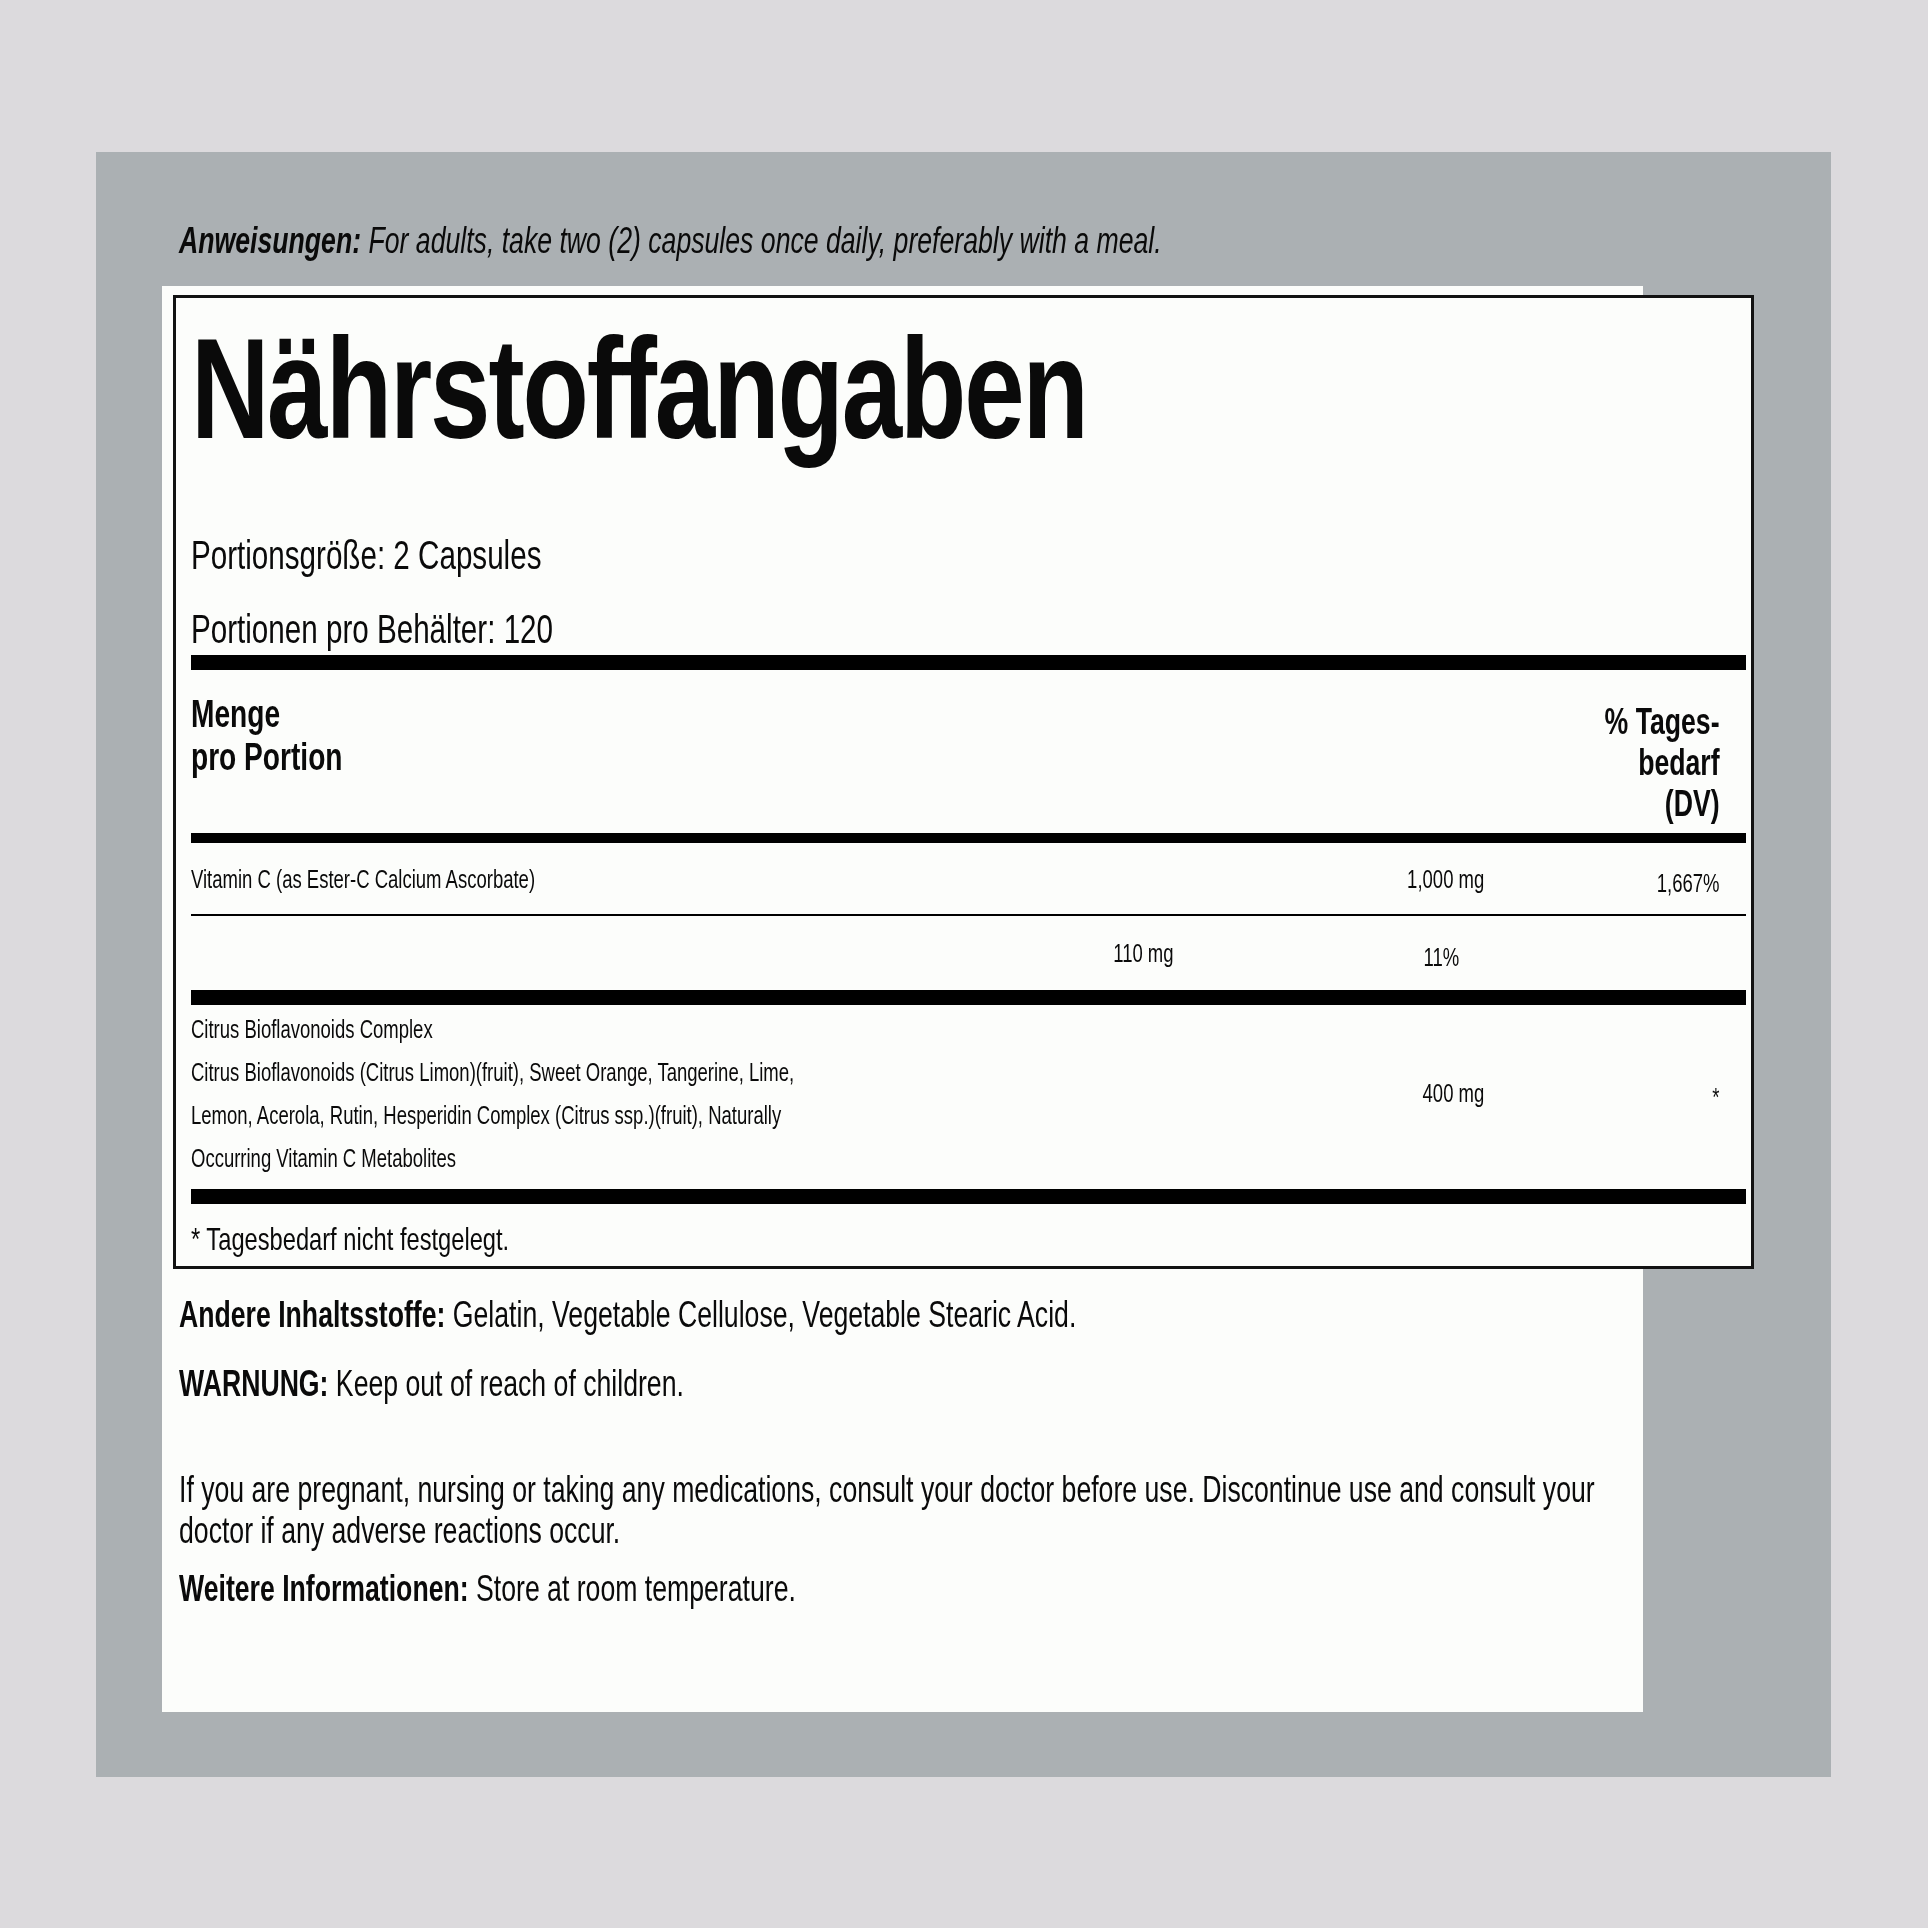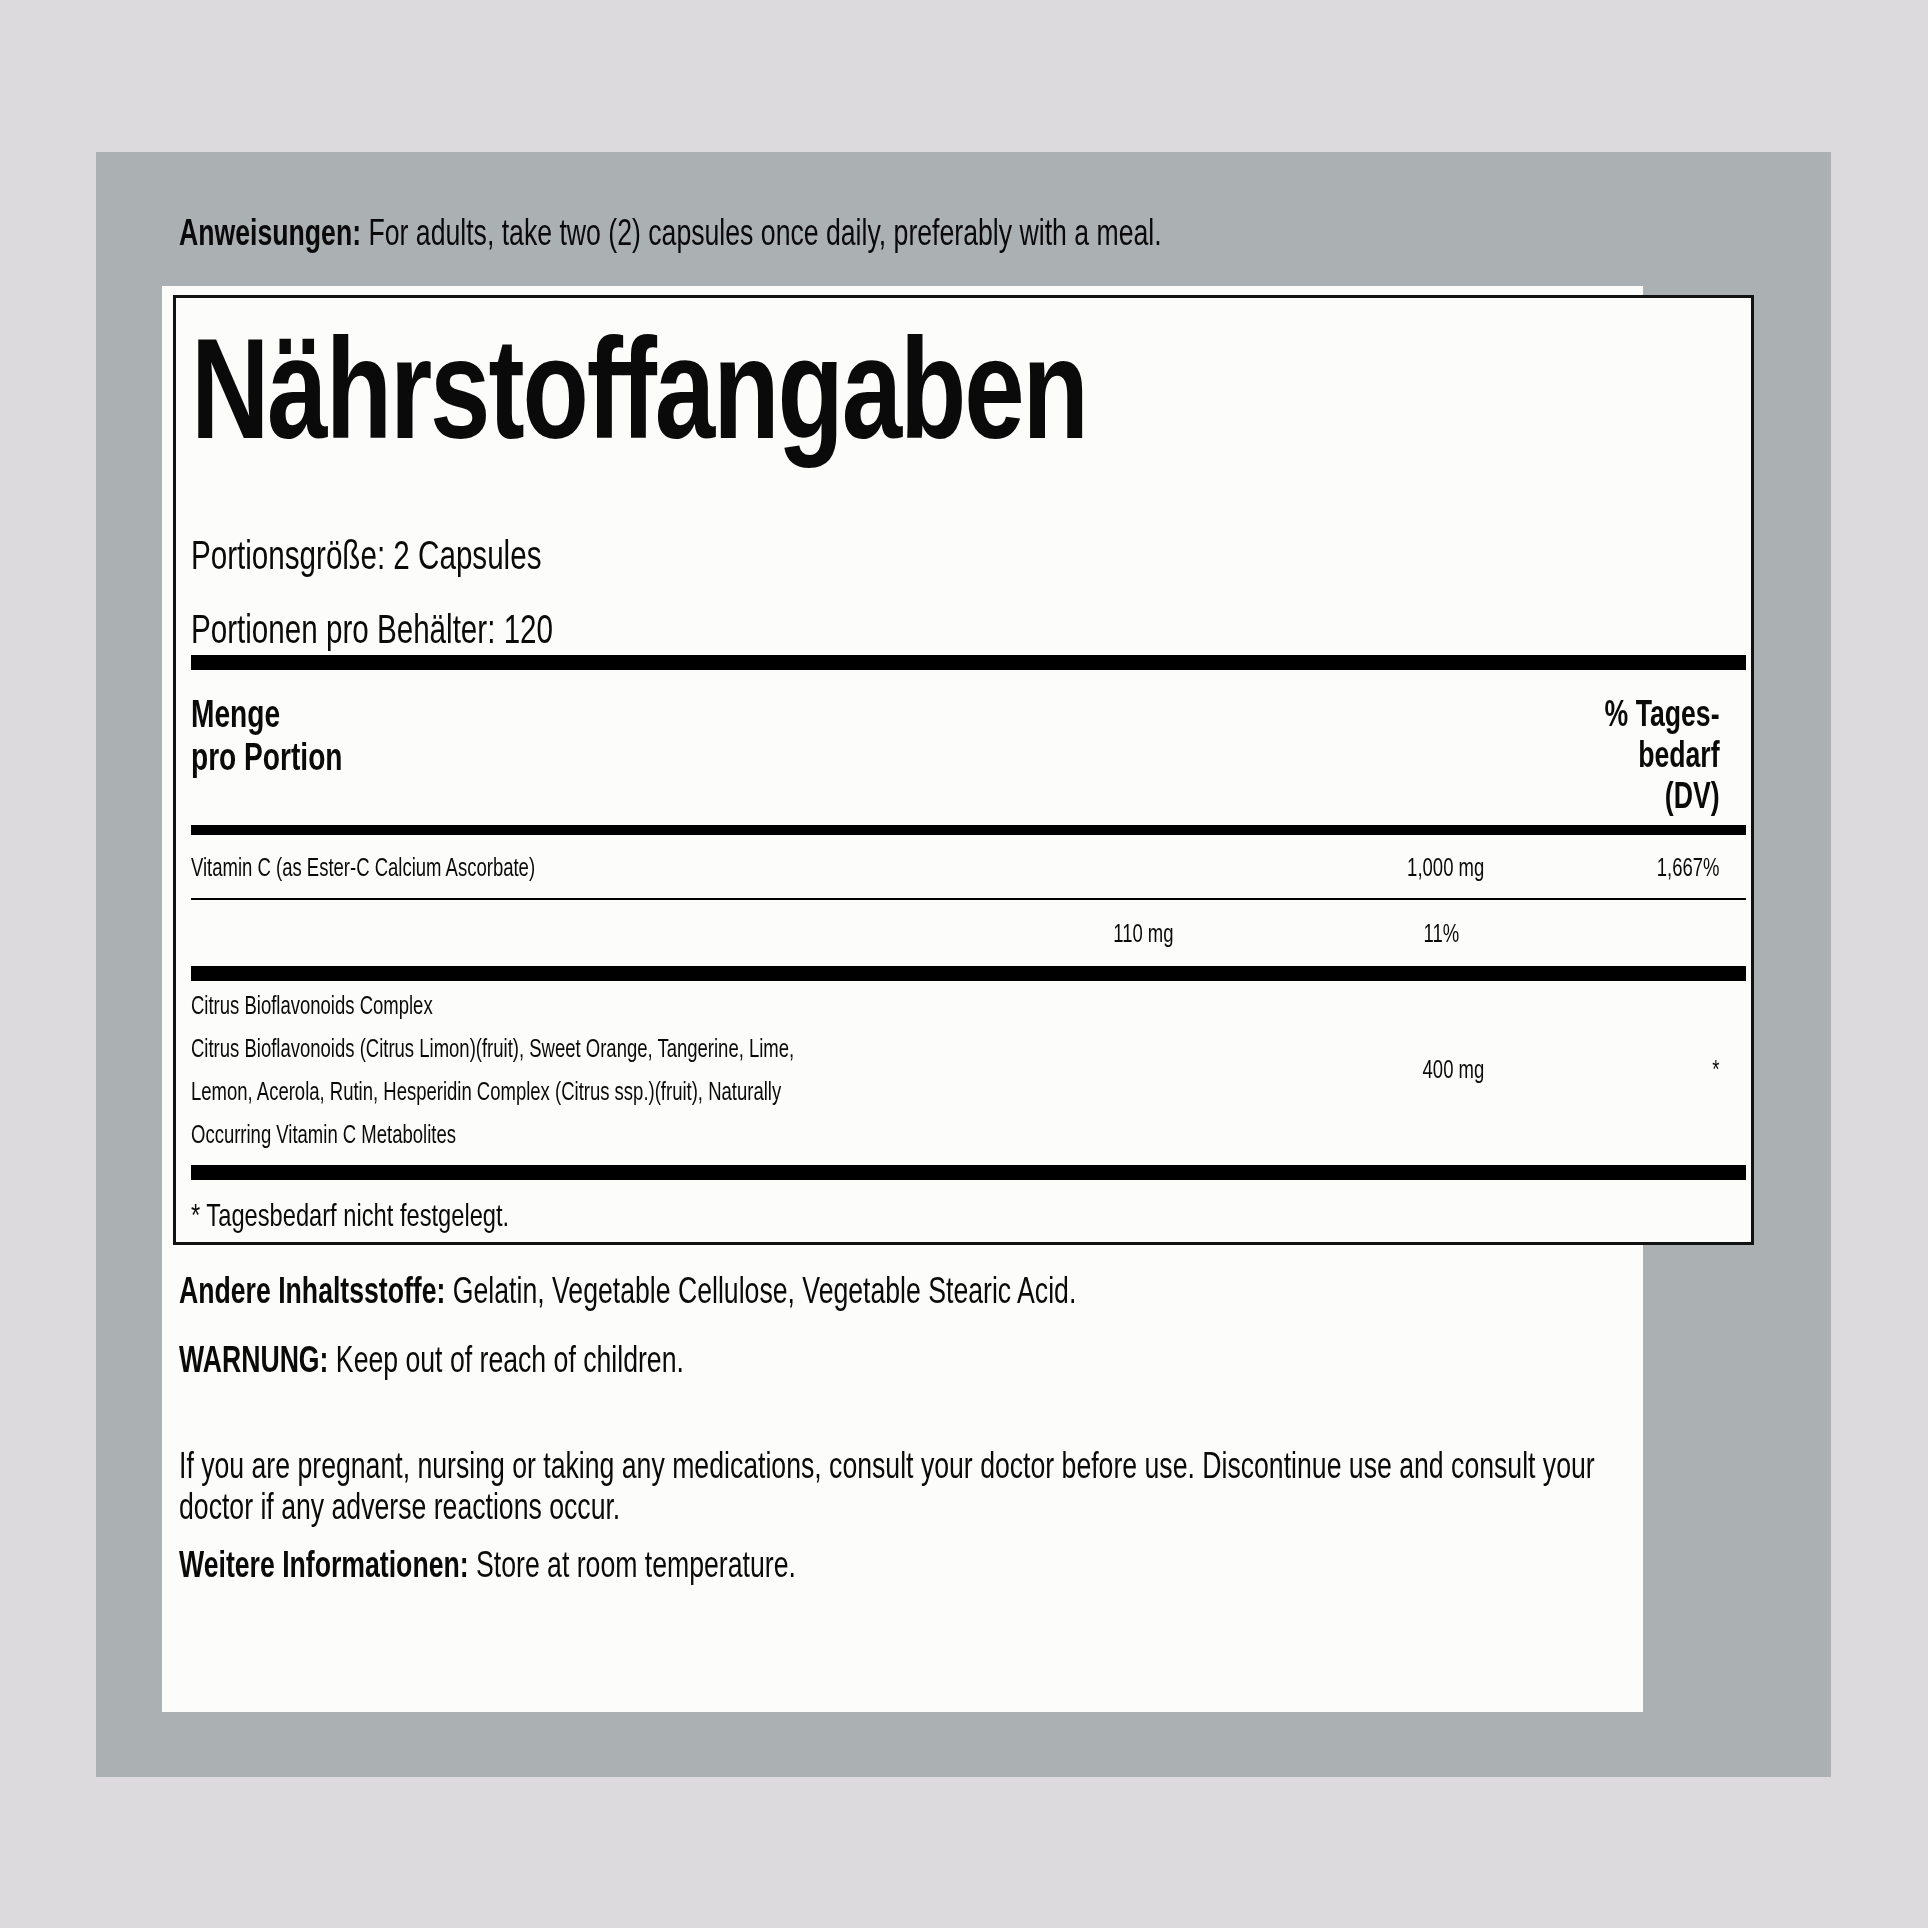--- a/index.html
+++ b/index.html
@@ -11,42 +11,42 @@
   .canvas{position:relative;width:1928px;height:1928px;background:var(--page_bg);overflow:hidden;}
 
   .gray-panel{position:absolute;left:96px;top:152px;width:1735px;height:1625px;background:var(--panel_bg);}
 
   
   .cx{display:block;width:135.135%;transform:scaleX(.74);transform-origin:0 0;}
   .cx-r{transform-origin:100% 0;margin-left:-35.135%;text-align:right;}
   .nw{white-space:nowrap;}
   .b{font-weight:bold;}
 
-  .instructions{position:absolute;left:83px;top:60px;font-size:36px;line-height:1.15;width:1601px;}
+  .instructions{position:absolute;left:83px;top:68px;font-size:36px;line-height:1.15;width:1601px;font-style:italic;}
 
   .white-area{position:absolute;left:66px;top:134px;width:1481px;height:1426px;background:var(--label_bg);}
 
   .facts-box{margin:9.4px 0 0 11.3px;width:1581px;border:3.8px solid #121212;padding:19px 5.6px 7.5px 15px;background:var(--label_bg);}
 
   .facts-title{font-size:143px;font-weight:bold;line-height:1;height:143px;}
   .title-x{display:block;transform:scaleX(.76);transform-origin:0 0;white-space:nowrap;letter-spacing:-2.8px;}
 
   .serving{font-size:40px;line-height:43px;}
   .serving.first{margin-top:74px;}
   .serving.second{margin-top:31px;}
 
   .bar{background:var(--bar);height:15px;}
   .bar.header-sep{height:9.4px;margin-top:9.4px;}
   .bar.top{margin-top:3.8px;}
 
   .hdr-row,.n-row{display:grid;grid-template-columns:1fr 311px 261px;}
   .hdr-row{margin-top:22.6px;}
   .hdr-left{font-size:38px;font-weight:bold;line-height:43px;}
   .hdr-right{font-size:36px;font-weight:bold;line-height:41px;}
-  .cell-dv{padding-right:26px;}
+  .cell-dv{padding-right:26px;margin-top:8px;}
 
   .n-row{align-items:center;}
   .n-row .name,.n-row .amt,.n-row .dv{font-size:25px;line-height:43px;}
   .row-1{padding:11.3px 0 9.4px 0;border-bottom:2.8px solid var(--bar);}
   .row-2{padding:12.2px 0 10.4px 0;}
   .row-3{padding:2.8px 0 9.4px 0;}
   .desc-line{white-space:nowrap;}
 
   .footnote{font-size:32px;line-height:37px;margin-top:17px;}
 

